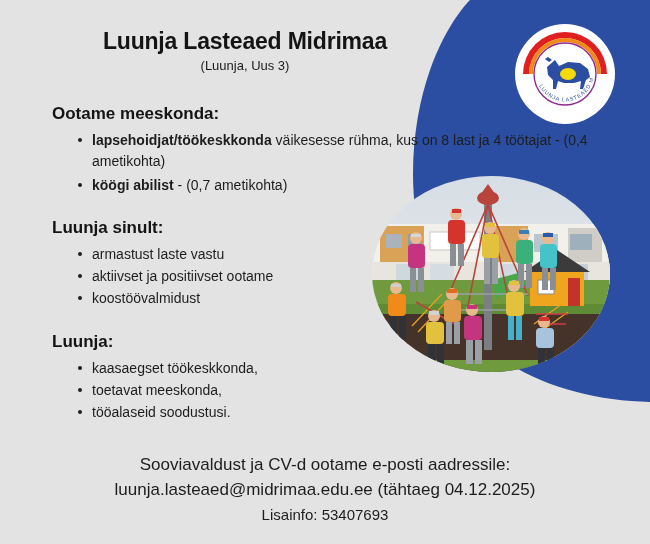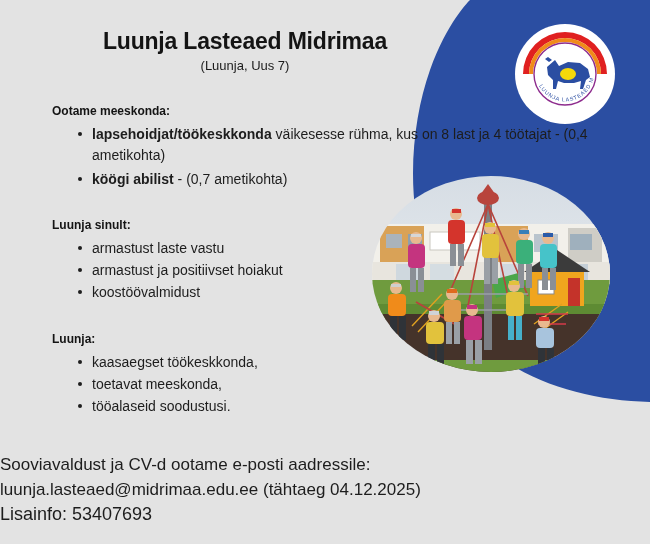--- a/index.html
+++ b/index.html
@@ -64,21 +64,21 @@
     text-align: center;
     font-size: 13px;
     color: #1b1b1b;
   }
 
   .section {
     position: absolute;
     left: 52px;
   }
   .section-heading {
-    font-size: 12px;
+    font-size: 17px;
     font-weight: bold;
     color: #141414;
     margin: 0 0 6px 0;
   }
   ul.bullets {
     margin: 0;
     padding: 0 0 0 40px;
     list-style: none;
   }
   ul.bullets li {
@@ -106,29 +106,29 @@
   .sec-you    { top: 218px; }
   .sec-offer  { top: 332px; }
 
   .sec-team ul.bullets li { line-height: 21px; margin-bottom: 3px; }
 
   .footer {
     position: absolute;
     left: 0;
     top: 452px;
     width: 650px;
-    text-align: left;
+    text-align: center;
     color: #1d1d1d;
   }
   .footer .fline {
     font-size: 17px;
     line-height: 25px;
   }
   .footer .fline.small {
-    font-size: 18px;
+    font-size: 15px;
   }
 </style>
 </head>
 <body>
 
 <div id="poster">
 
   <svg class="blue-shape" viewBox="0 0 650 544">
     <path id="blueshape" d="M650,0 L470,0 C470,0 447,22 430,70 C408,132 402,230 445,300 C490,372 570,400 650,402 Z" fill="#2b4ea2"></path>
   </svg>
@@ -287,35 +287,35 @@
         <circle cx="172" cy="146" r="6" fill="#e8b98f"></circle>
           <path d="M167,141 h10 v4 h-10z" fill="#d4342c"></path>
         <rect x="164" y="152" width="18" height="20" rx="4" fill="#a8c4dd"></rect>
         <rect x="166" y="172" width="7" height="16" fill="#2f3338"></rect>
           <rect x="175" y="172" width="7" height="16" fill="#2f3338"></rect>
       </g>
     </g>
   </svg>
 
   <div class="title">Luunja Lasteaed Midrimaa</div>
-  <div class="subtitle">(Luunja, Uus 7)</div>
+  <div class="subtitle">(Luunja, Uus 3)</div>
 
   <div class="section sec-team">
     <div class="section-heading">Ootame meeskonda:</div>
     <ul class="bullets">
       <li><b>lapsehoidjat/töökeskkonda</b><span> väikesesse rühma, kus on 8 last ja 4 töötajat - (0,4 ametikohta)</span></li>
       <li><b>köögi abilist</b><span> - (0,7 ametikohta)</span></li>
     </ul>
   </div>
 
   <div class="section sec-you">
     <div class="section-heading">Luunja sinult:</div>
     <ul class="bullets">
       <li><span>armastust laste vastu</span></li>
-      <li><span>armastust ja positiivset hoiakut</span></li>
+      <li><span>aktiivset ja positiivset ootame</span></li>
       <li><span>koostöövalmidust</span></li>
     </ul>
   </div>
 
   <div class="section sec-offer">
     <div class="section-heading">Luunja:</div>
     <ul class="bullets">
       <li><span>kaasaegset töökeskkonda,</span></li>
       <li><span>toetavat meeskonda,</span></li>
       <li><span>tööalaseid soodustusi.</span></li>

